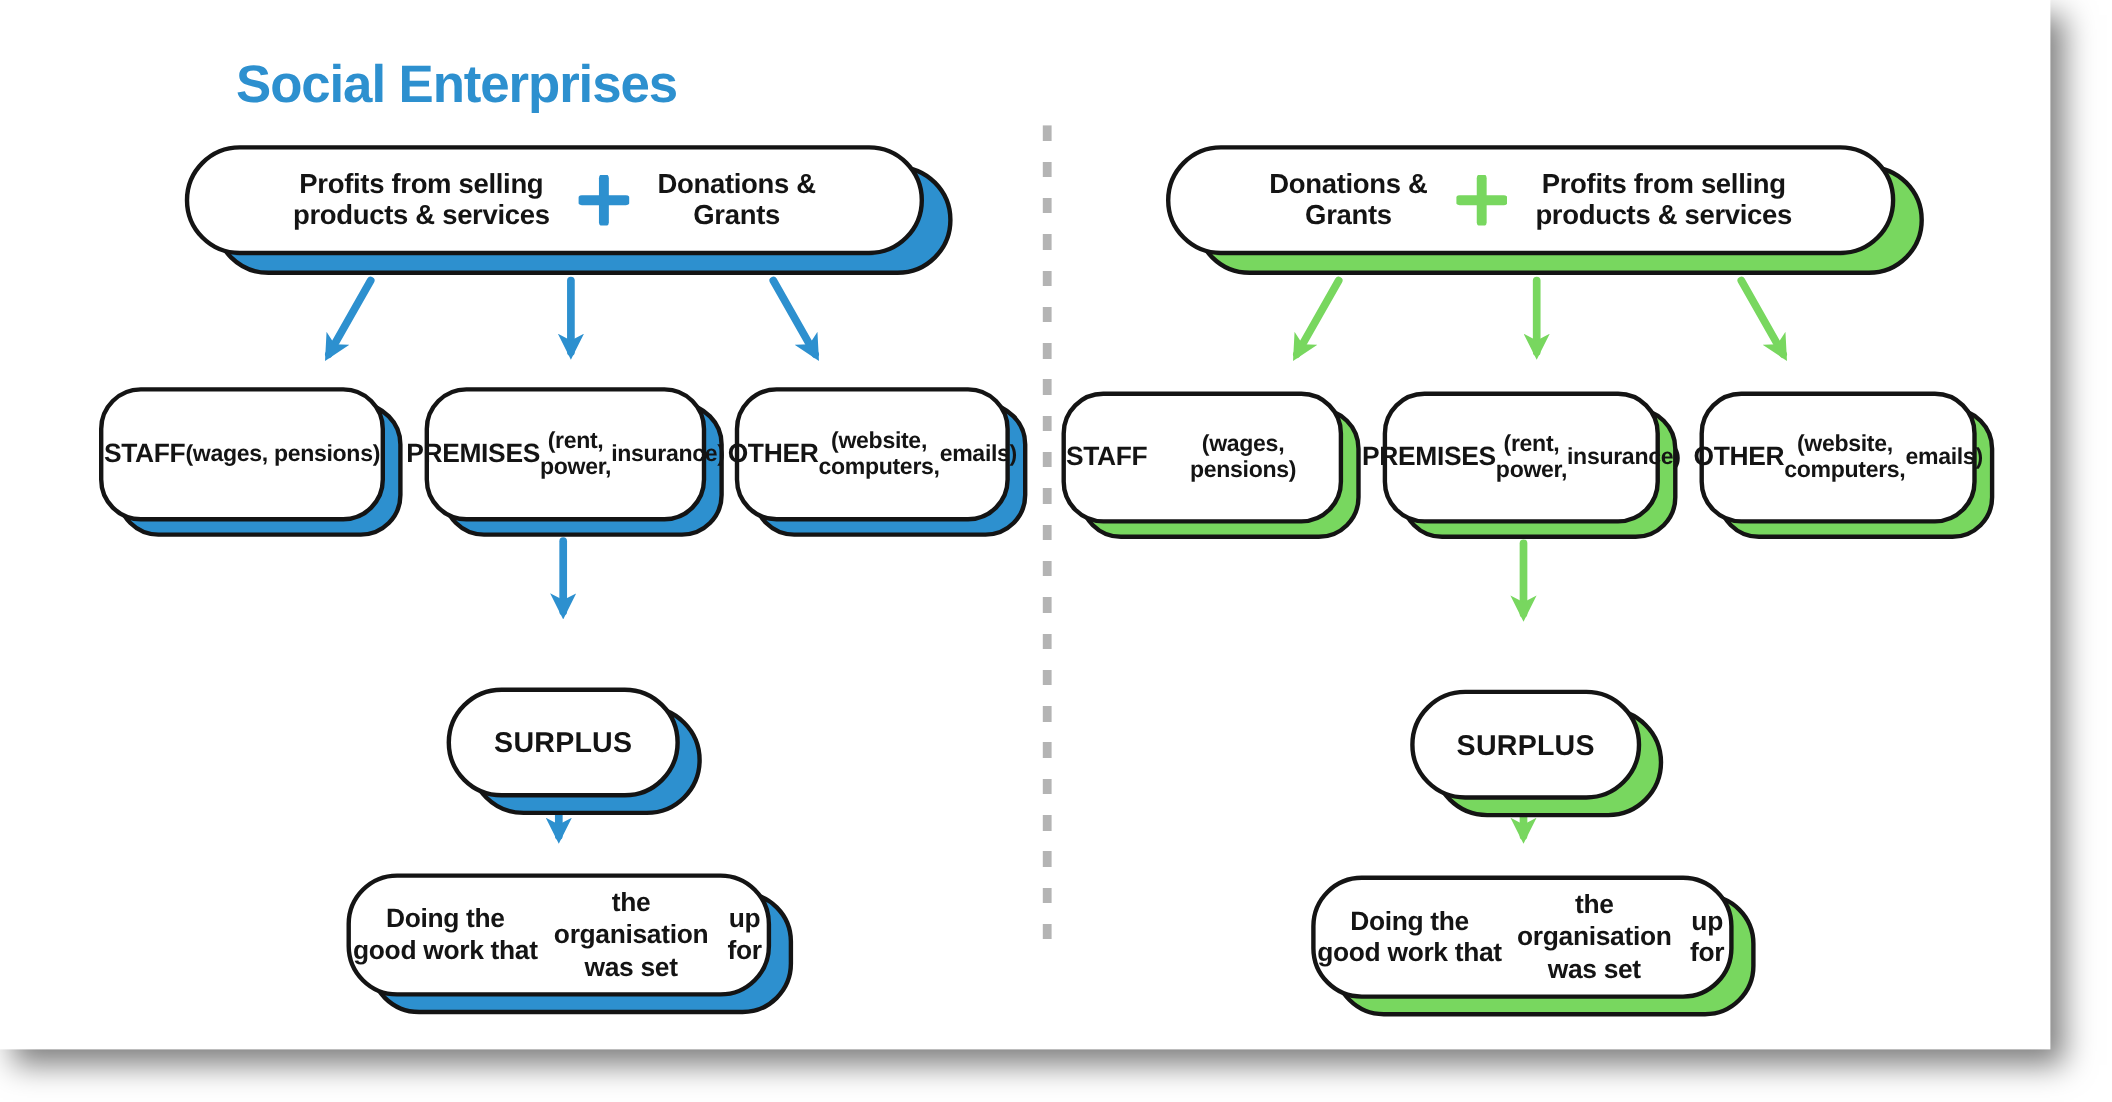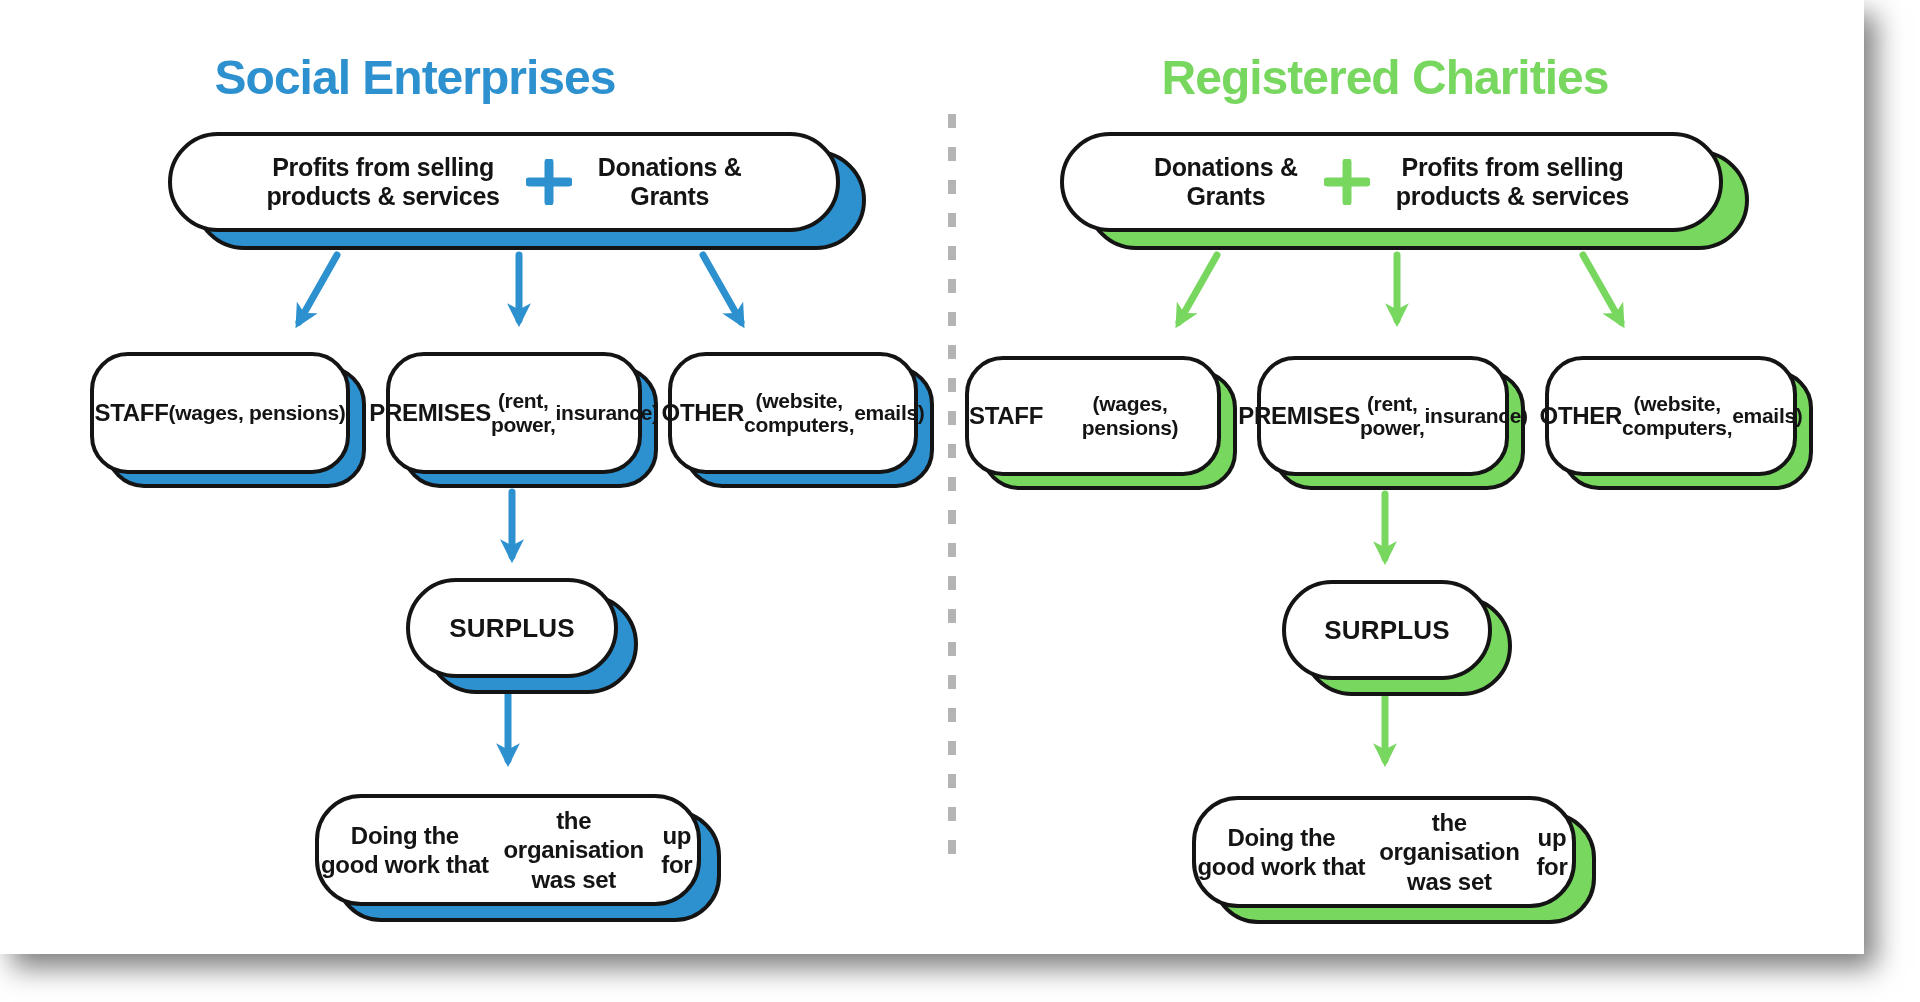--- a/index.html
+++ b/index.html
@@ -27,21 +27,21 @@
   .back.green{background:#78d75f;}
 
   .box{
     position:absolute;background:#ffffff;border:4px solid #141414;
     box-sizing:border-box;color:#141414;
     display:flex;flex-direction:row;align-items:center;justify-content:center;
     text-align:center;letter-spacing:-0.3px;
   }
   .r-top{border-radius:52px;}
   .r-mid{border-radius:38px;}
-  .r-pill{border-radius:52px;}
+  .r-pill{border-radius:52px;margin-top:47px;}
   .r-out{border-radius:46px;justify-content:flex-end;}
 
   .topbox{flex-direction:row;gap:26px;padding:16px 26px;}
   .tb-block{font-size:25px;font-weight:700;line-height:1.16;}
   .tb-line{display:block;}
 
   .name{display:block;font-size:24px;font-weight:700;line-height:1.2;}
   .detail{display:block;font-size:21px;font-weight:700;line-height:1.15;}
   .surplus-label{display:block;font-size:26px;font-weight:700;letter-spacing:0.2px;}
   .outcome-line{display:block;font-size:24px;font-weight:700;line-height:1.22;}
@@ -57,21 +57,20 @@
   .plus-icon{flex:0 0 auto;}
 </style>
 </head>
 <body>
 
 <div class="card">
 
   <div class="divider"></div>
 
   <h1 class="title left">Social Enterprises</h1>
-  <h1 class="title right">Registered Charities</h1>
 
   <svg class="arrows" width="1864" height="954" viewBox="0 0 1864 954">
     <defs>
       <marker id="ah-blue" viewBox="0 0 10 10" refX="7" refY="5" markerWidth="3.4" markerHeight="3.4" orient="auto-start-reverse">
         <path d="M0,0 L10,5 L0,10 L2.6,5 Z" fill="#2d90cf"></path>
       </marker>
       <marker id="ah-green" viewBox="0 0 10 10" refX="7" refY="5" markerWidth="3.4" markerHeight="3.4" orient="auto-start-reverse">
         <path d="M0,0 L10,5 L0,10 L2.6,5 Z" fill="#78d75f"></path>
       </marker>
     </defs>

